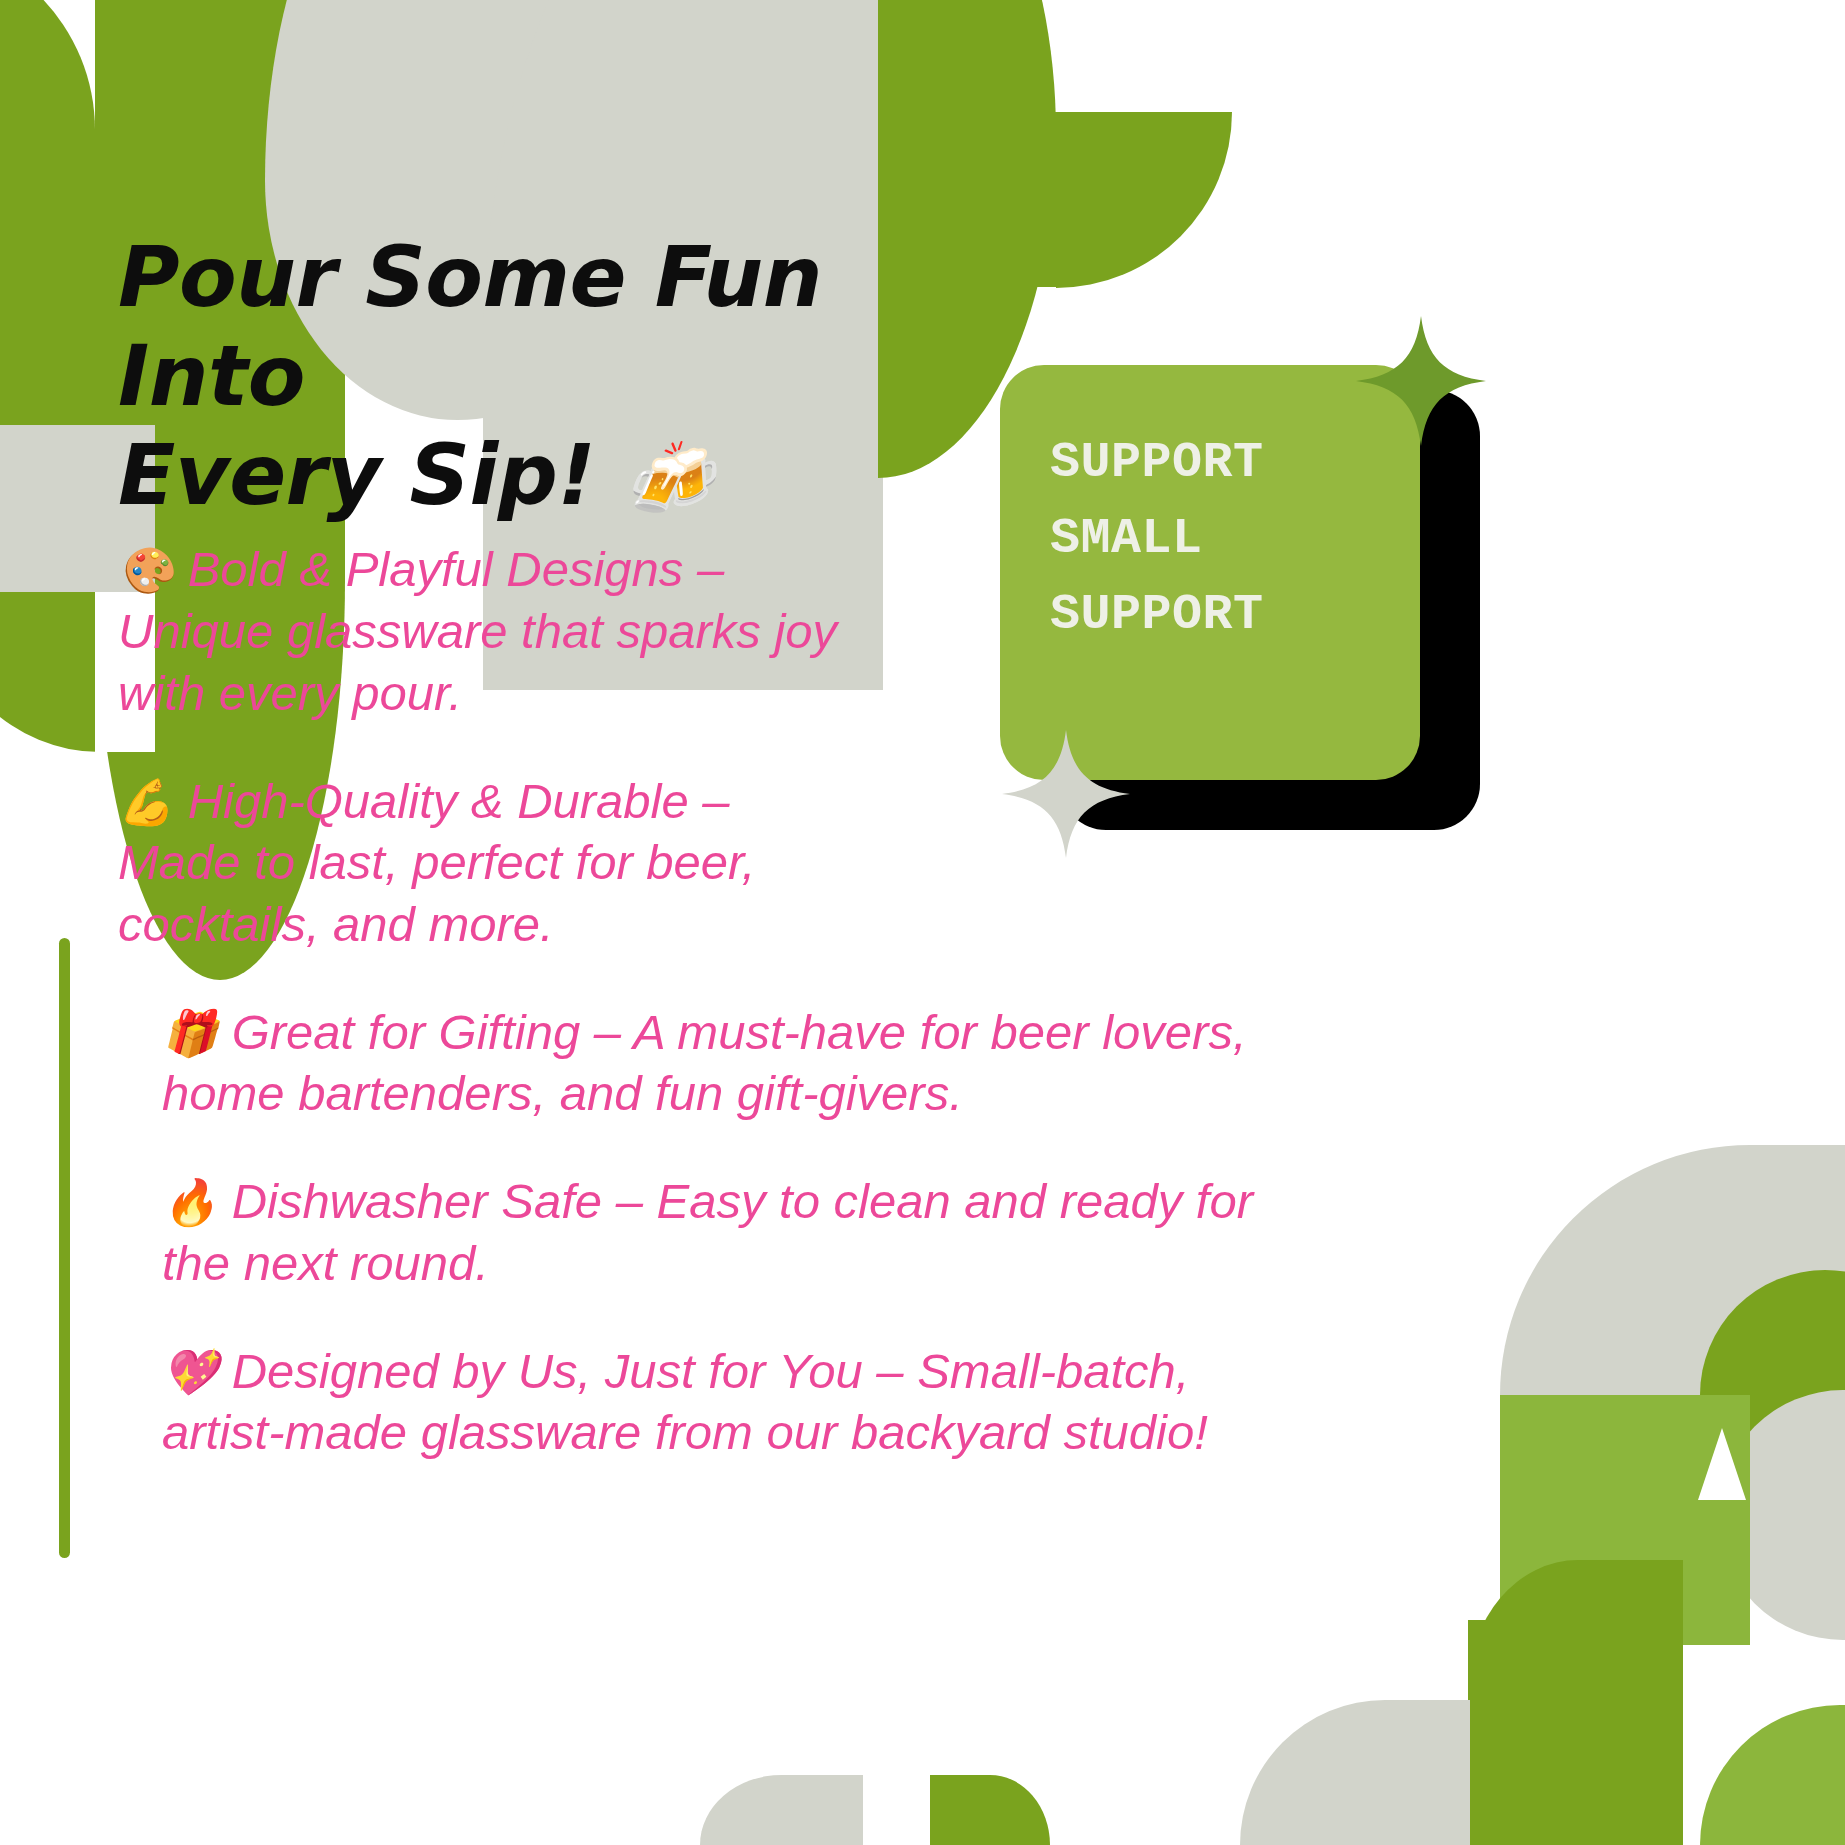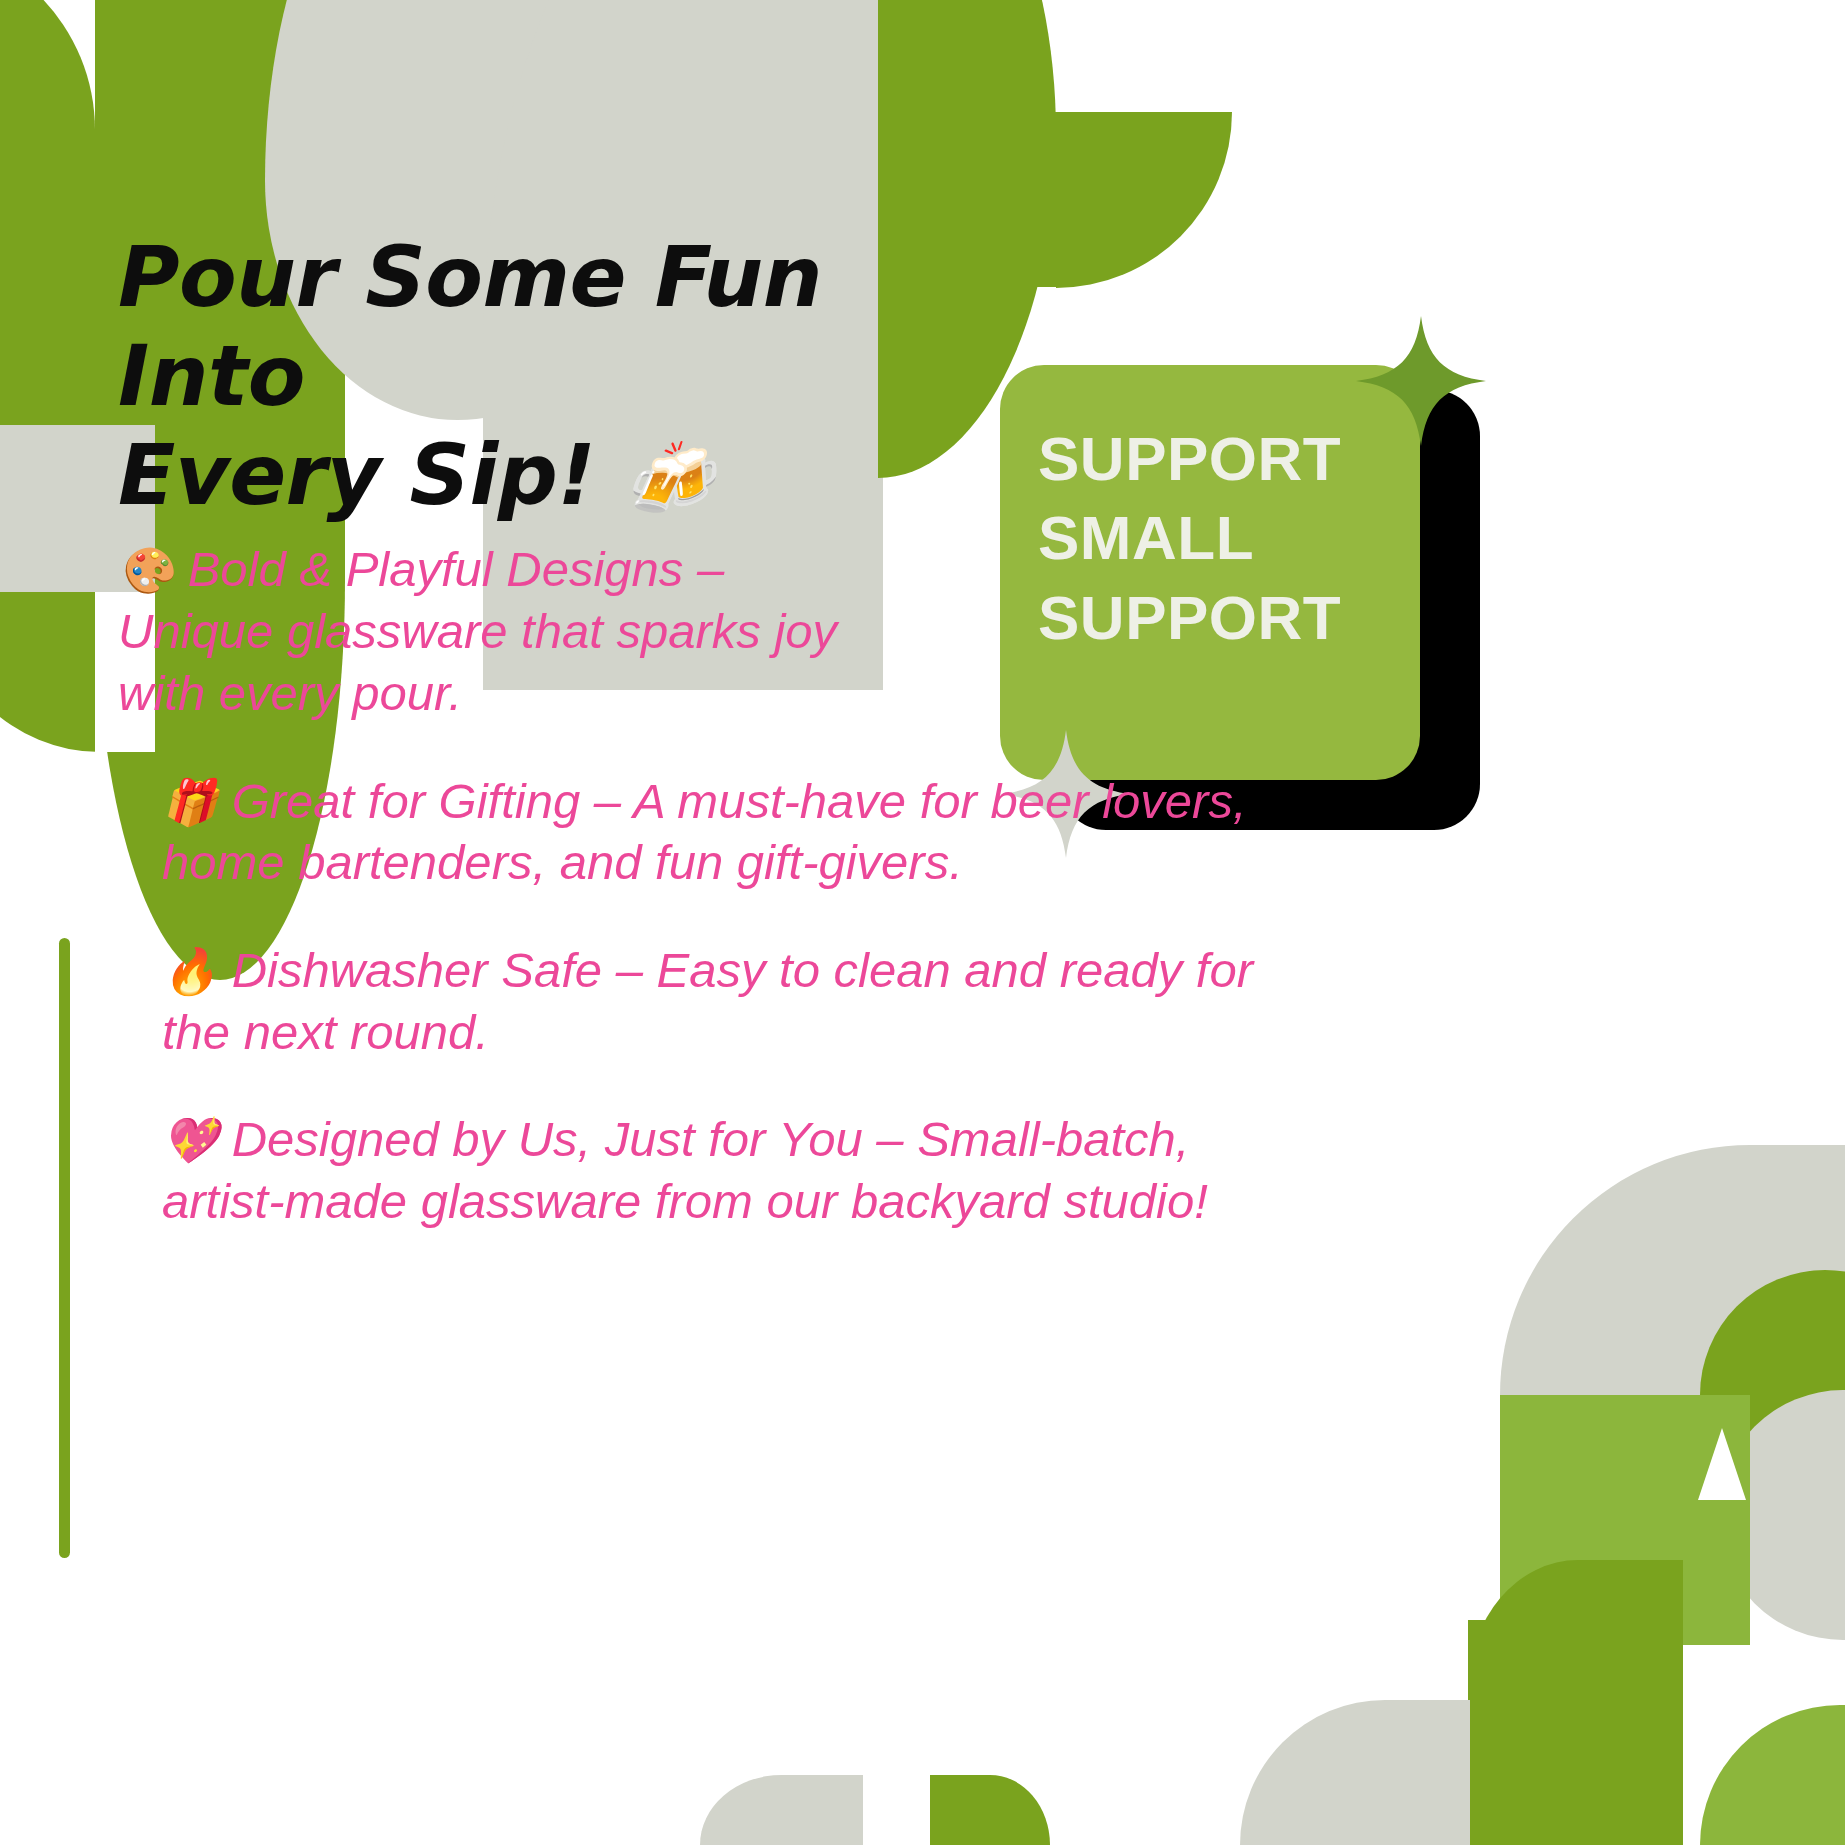--- a/index.html
+++ b/index.html
@@ -241,27 +241,27 @@
     left: 0;
     top: 35px;
     width: 420px;
     height: 415px;
     background: #95b83f;
     border-radius: 44px;
     box-sizing: border-box;
     padding: 54px 0 0 38px;
   }
   .badge-line {
-    font-family: Liberation Sans, sans-serif;
+    font-family: Liberation Mono, monospace;
     font-weight: 700;
-    font-size: 62px;
+    font-size: 50px;
     line-height: 1.28;
     letter-spacing: 0.5px;
     color: #eef0e6;
-    margin: 0;
+    margin: 12px;
   }
   .sparkle {
     position: absolute;
     width: 0; height: 0;
   }
   .sparkle svg { display: block; }
   .sparkle-tr { left: 356px; top: -14px; }
   .sparkle-bl { left: 2px;  top: 400px; }
 
 </style>
@@ -323,20 +323,24 @@
       <span>Pour Some Fun Into</span><br>
       <span>Every Sip!</span>
       <span class="emoji">🍻</span>
     </h1>
 
     <ul class="bullets">
       <li class="bullet narrow">
         <span class="b-emoji">🎨</span>
         <span>Bold &amp; Playful Designs – Unique glassware that sparks joy with every pour.</span>
       </li>
+      <li class="bullet narrow">
+        <span class="b-emoji">💪</span>
+        <span>High-Quality &amp; Durable – Made to last, perfect for beer, cocktails, and more.</span>
+      </li>
       <li class="bullet wide">
         <span class="b-emoji">🎁</span>
         <span>Great for Gifting – A must-have for beer lovers, home bartenders, and fun gift-givers.</span>
       </li>
       <li class="bullet wide">
         <span class="b-emoji">🔥</span>
         <span>Dishwasher Safe – Easy to clean and ready for the next round.</span>
       </li>
       <li class="bullet wide">
         <span class="b-emoji">💖</span>

